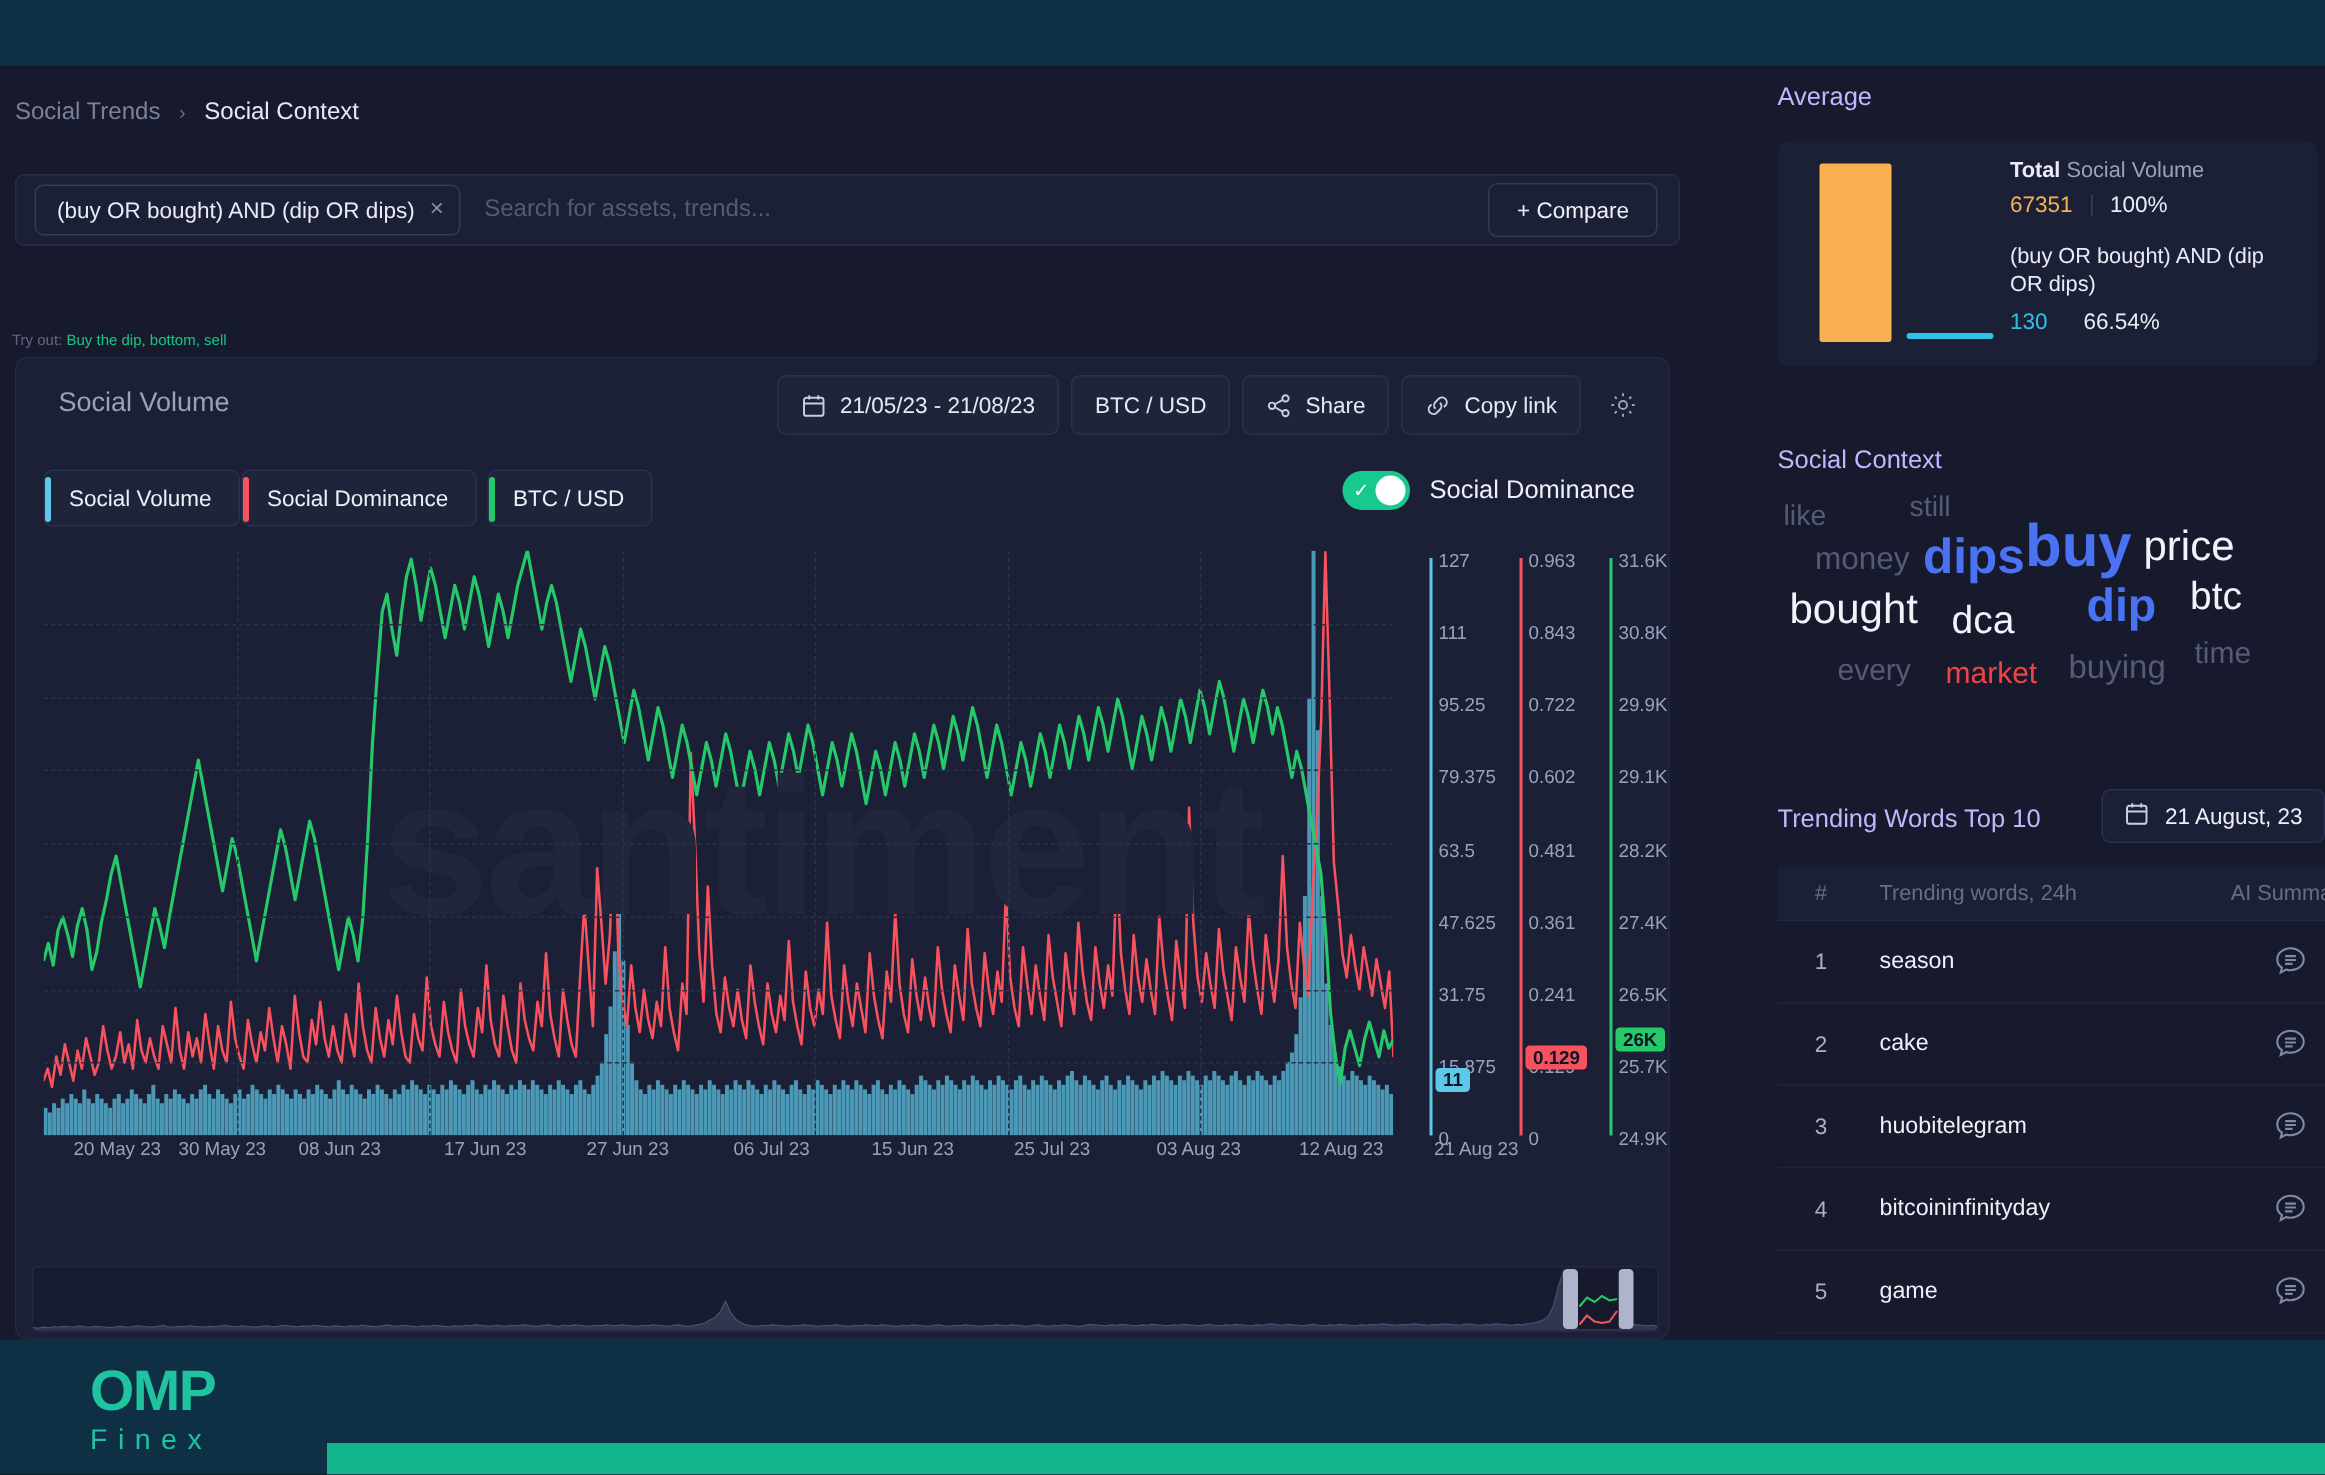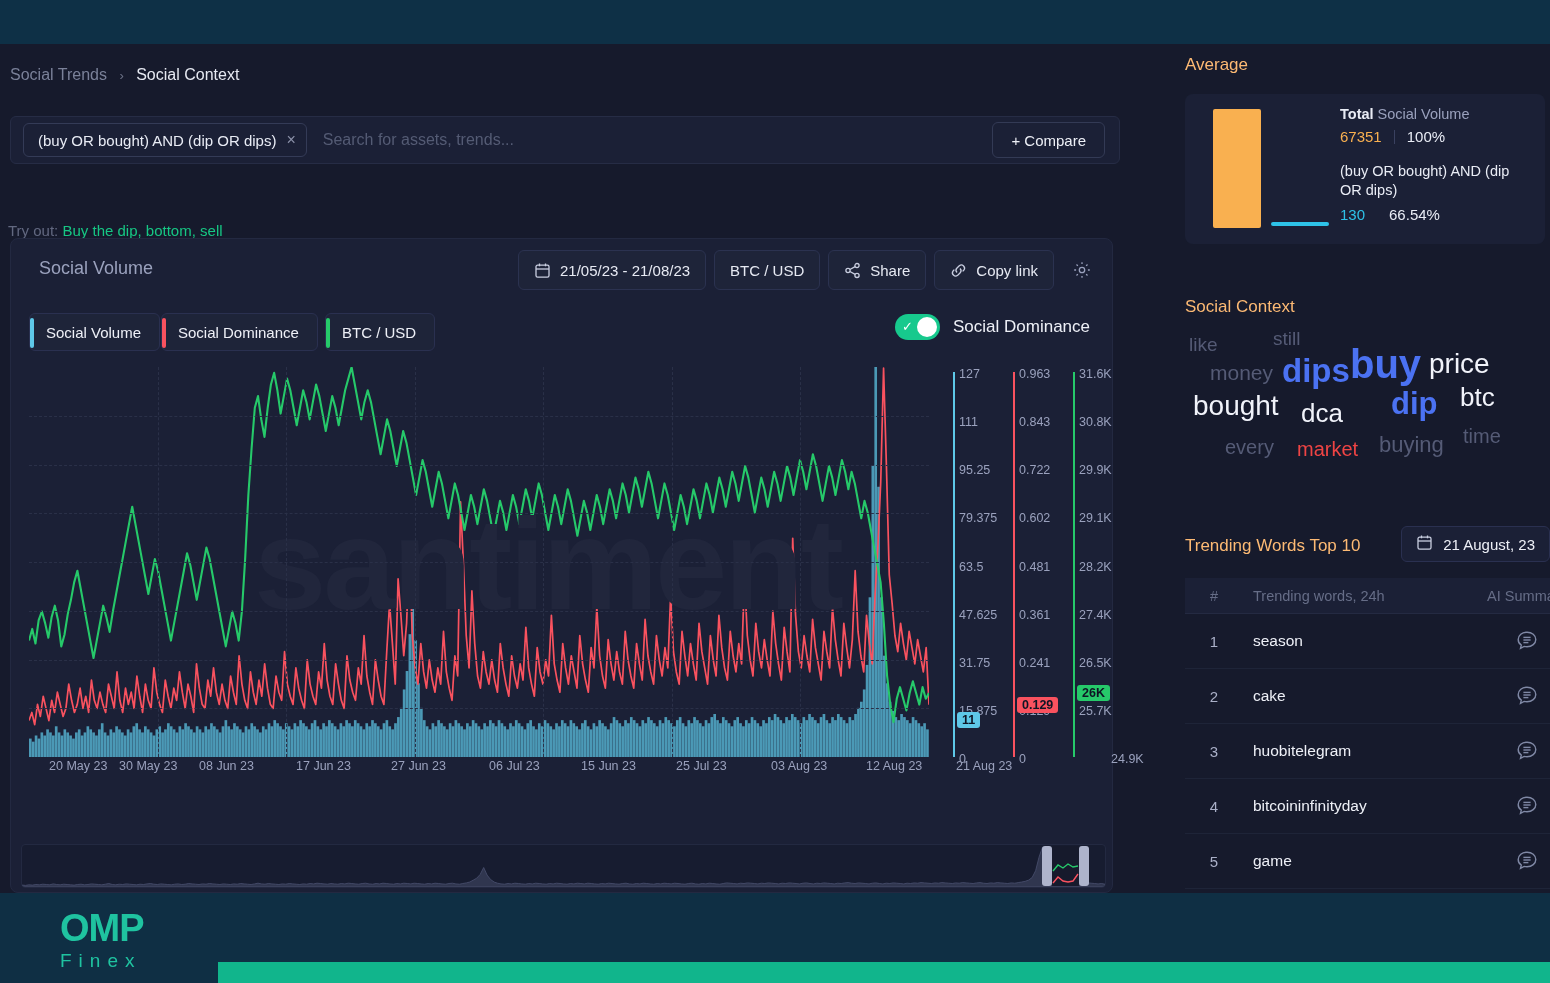--- a/index.html
+++ b/index.html
@@ -34,21 +34,21 @@
   .chip { margin-left:12px; height:34px; display:flex; align-items:center; padding:0 10px 0 14px;
     border:1px solid #343b57; border-radius:6px; color:#e9ecf5; font-size:15px; }
   .chip-x { margin-left:10px; color:#8a90a8; font-size:16px; line-height:1; cursor:pointer; }
   .searchinput { flex:1; border:0; background:transparent; outline:none; color:#e9ecf5;
     font-size:16px; font-family:inherit; margin-left:16px; }
   .searchinput::placeholder { color:#545b74; }
   .compare { margin-right:14px; height:36px; padding:0 18px; background:transparent;
     border:1px solid #333a55; border-radius:6px; color:#eef0f7; font-size:15px;
     font-family:inherit; cursor:pointer; }
 
-  .tryout { position:absolute; left:8px; top:178px; font-size:15px; color:#626880; }
+  .tryout { position:absolute; left:8px; top:178px; font-size:10px; color:#626880; }
   .tryout b { color:#16c784; font-weight:normal; }
 
   
   .panel { position:absolute; left:10px; top:194px; width:1103px; height:655px;
     background:#1b2036; border:1px solid #232941; border-radius:8px; }
   .panel-head { position:absolute; left:0; top:0; width:100%; height:62px; }
   .panel-title { position:absolute; left:28px; top:19px; font-size:18px; color:#9aa1bd; }
   .tools { position:absolute; right:10px; top:11px; display:flex; align-items:center; gap:8px; }
   .tbtn { height:40px; display:flex; align-items:center; gap:9px; padding:0 15px;
     background:#1e2439; border:1px solid #2b3250; border-radius:6px;
@@ -91,21 +91,21 @@
 
   .xaxis { position:absolute; left:18px; top:392px; width:900px; height:20px; }
   .xaxis span { position:absolute; font-size:12.5px; color:#9aa1bd; white-space:nowrap; }
 
   
   .nav { position:absolute; left:10px; top:605px; width:1085px; height:44px;
     background:#171c30; border:1px solid #232941; border-radius:4px; overflow:hidden; }
 
   
   .right { position:absolute; left:1145px; top:44px; width:405px; height:849px; background:#161a2c; }
-  .side-h { font-size:17px; color:#fdba74; }
+  .side-h { font-size:17px; color:#c4b5fd; }
   .avg-h { position:absolute; left:40px; top:11px; }
   .avgcard { position:absolute; left:40px; top:50px; width:360px; height:150px;
     background:#1b2036; border-radius:8px; }
   .avgbar { position:absolute; left:28px; top:15px; width:48px; height:119px; background:#f9b050; border-radius:2px; }
   .avgbar2 { position:absolute; left:86px; top:128px; width:58px; height:4px; background:#2ec2e8; border-radius:2px; }
   .avgtxt { position:absolute; left:155px; top:12px; width:195px; }
   .avgrow1 { font-size:14.5px; color:#9aa1bd; }
   .avgrow1 b { color:#e9ecf5; font-weight:bold; }
   .avgvals { margin-top:6px; font-size:15px; display:flex; align-items:center; gap:12px; }
   .avgvals .v1 { color:#f9b050; }
@@ -607,21 +607,21 @@
             <div class="axline" style="left: 132px; background: rgb(38, 201, 106);"></div>
             <div class="axcol" style="left: 138px;">
               <span style="top: 0px;">31.6K</span>
               <span style="top: 48.125px;">30.8K</span>
               <span style="top: 96.25px;">29.9K</span>
               <span style="top: 144.375px;">29.1K</span>
               <span style="top: 192.5px;">28.2K</span>
               <span style="top: 240.625px;">27.4K</span>
               <span style="top: 288.75px;">26.5K</span>
               <span style="top: 336.875px;">25.7K</span>
-              <span style="top: 385px; margin-left: 32px;">24.9K</span>
+              <span style="top: 385px;">24.9K</span>
               <div class="axtag" style="background: rgb(38, 201, 106); top: 318px;">26K</div>
             </div>
           </div>
         <div class="xaxis" id="xaxis">
             <span style="left: 0px; margin-left: 20px;">20 May 23</span>
             <span style="left: 90px;">30 May 23</span>
             <span style="left: 170px;">08 Jun 23</span>
             <span style="left: 267px;">17 Jun 23</span>
             <span style="left: 362px;">27 Jun 23</span>
             <span style="left: 460px;">06 Jul 23</span>

